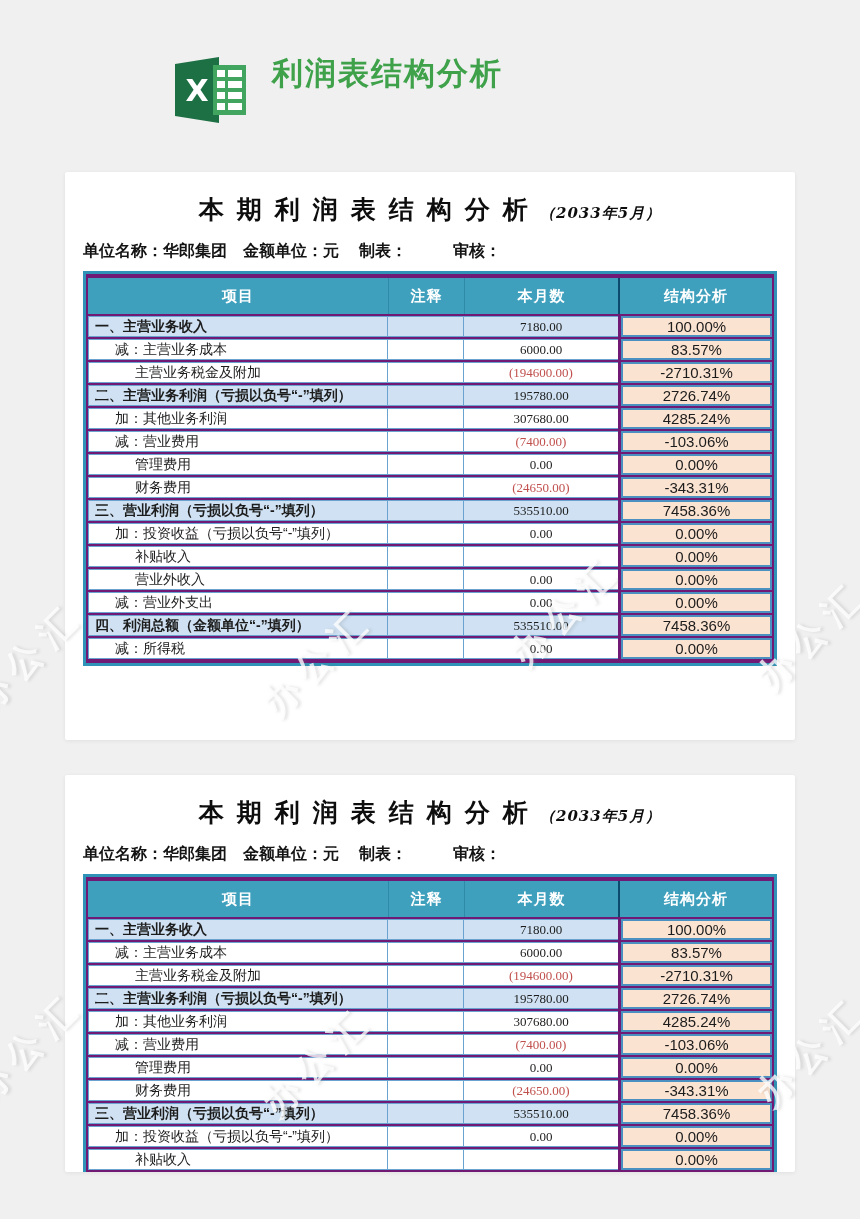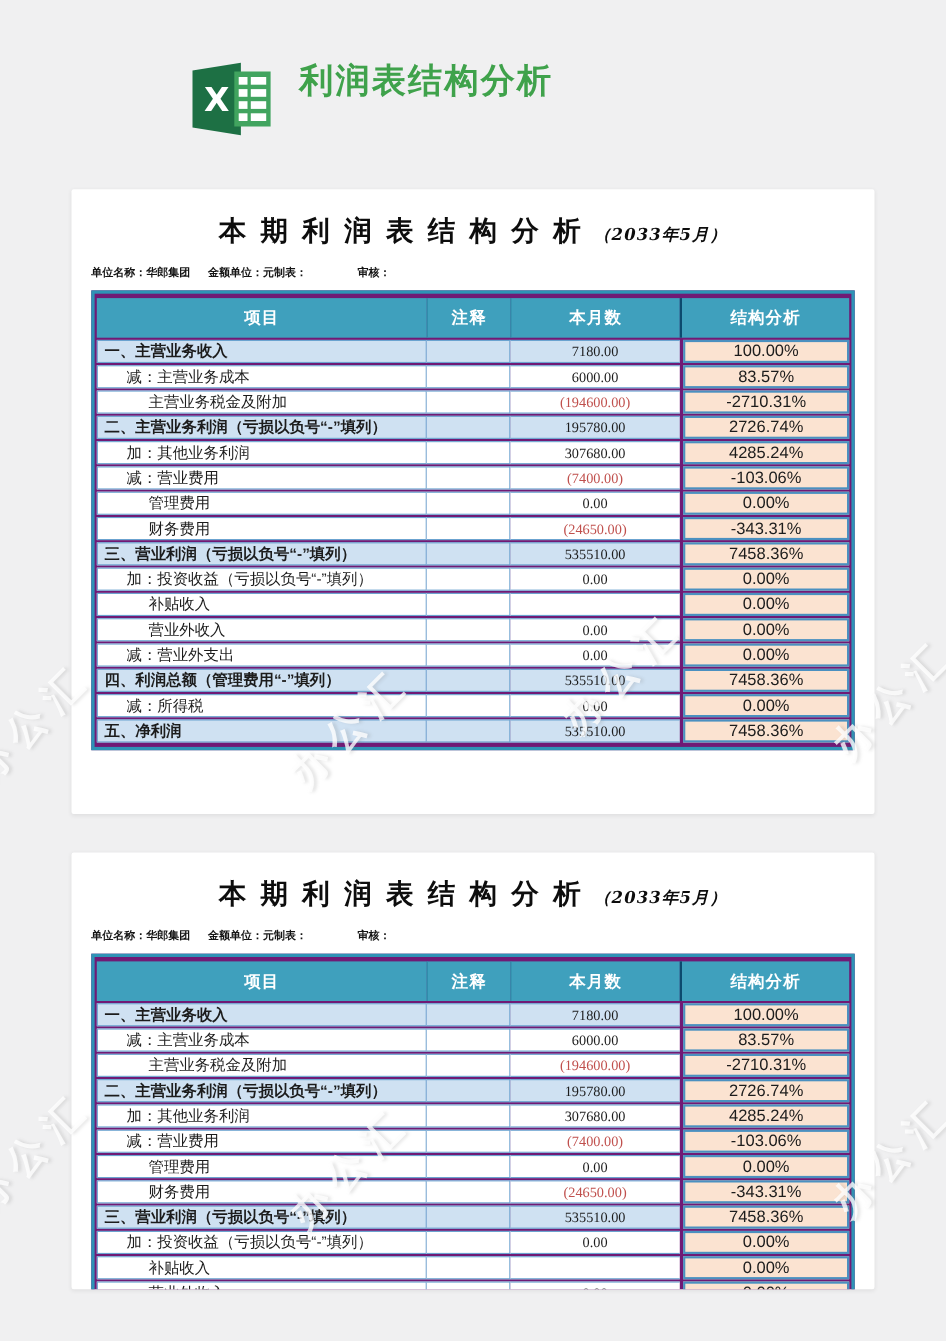--- a/index.html
+++ b/index.html
@@ -52,25 +52,25 @@
     font-size: 25px; font-weight: 800; letter-spacing: 13px;
     text-indent: 13px;
   }
   .st-suffix {
     font-size: 15px; font-weight: 700; font-style: italic;
     letter-spacing: 1px; margin-left: -6px;
   }
   .sheet-meta {
     margin: 15px 0 0 18px;
     font-family: "DejaVu Serif", "Liberation Serif", serif;
-    font-size: 10px; font-weight: 600; color: #141414;
+    font-size: 16px; font-weight: 600; color: #141414;
     display: flex; align-items: center;
   }
   .m-unit { margin-right: 16px; }
-  .m-cur  { }
+  .m-cur  { margin-right: 20px; }
   .m-prep { margin-right: 46px; }
 
   
   .tbl-wrap {
     margin: 9px auto 0;
     width: 694px;
     border: 3px solid #2e93b6;
     background: #701a75;
     padding: 2px;
   }
@@ -293,41 +293,33 @@
               </tr>
               <tr>
                 <td class="label-cell" style="padding-left: 26px;">减：营业外支出</td>
                 <td class="note-cell"></td>
                 <td class="month-cell">0.00</td>
                 <td class="pct-cell">
                   <div class="pct-box">0.00%</div>
                 </td>
               </tr>
               <tr class="section">
-                <td class="label-cell" style="padding-left: 6px;">四、利润总额（管理费用“-”填列）</td>
+                <td class="label-cell" style="padding-left: 6px;">四、利润总额（金额单位“-”填列）</td>
                 <td class="note-cell"></td>
                 <td class="month-cell">535510.00</td>
                 <td class="pct-cell">
                   <div class="pct-box">7458.36%</div>
                 </td>
               </tr>
               <tr>
                 <td class="label-cell" style="padding-left: 26px;">减：所得税</td>
                 <td class="note-cell"></td>
                 <td class="month-cell">0.00</td>
                 <td class="pct-cell">
                   <div class="pct-box">0.00%</div>
-                </td>
-              </tr>
-              <tr class="section">
-                <td class="label-cell" style="padding-left: 6px;">五、净利润</td>
-                <td class="note-cell"></td>
-                <td class="month-cell">535510.00</td>
-                <td class="pct-cell">
-                  <div class="pct-box">7458.36%</div>
                 </td>
               </tr>
             </tbody>
         </table>
       </div>
     </div>
   </section>
 
   <section class="card card-2">
     <div class="sheet">

